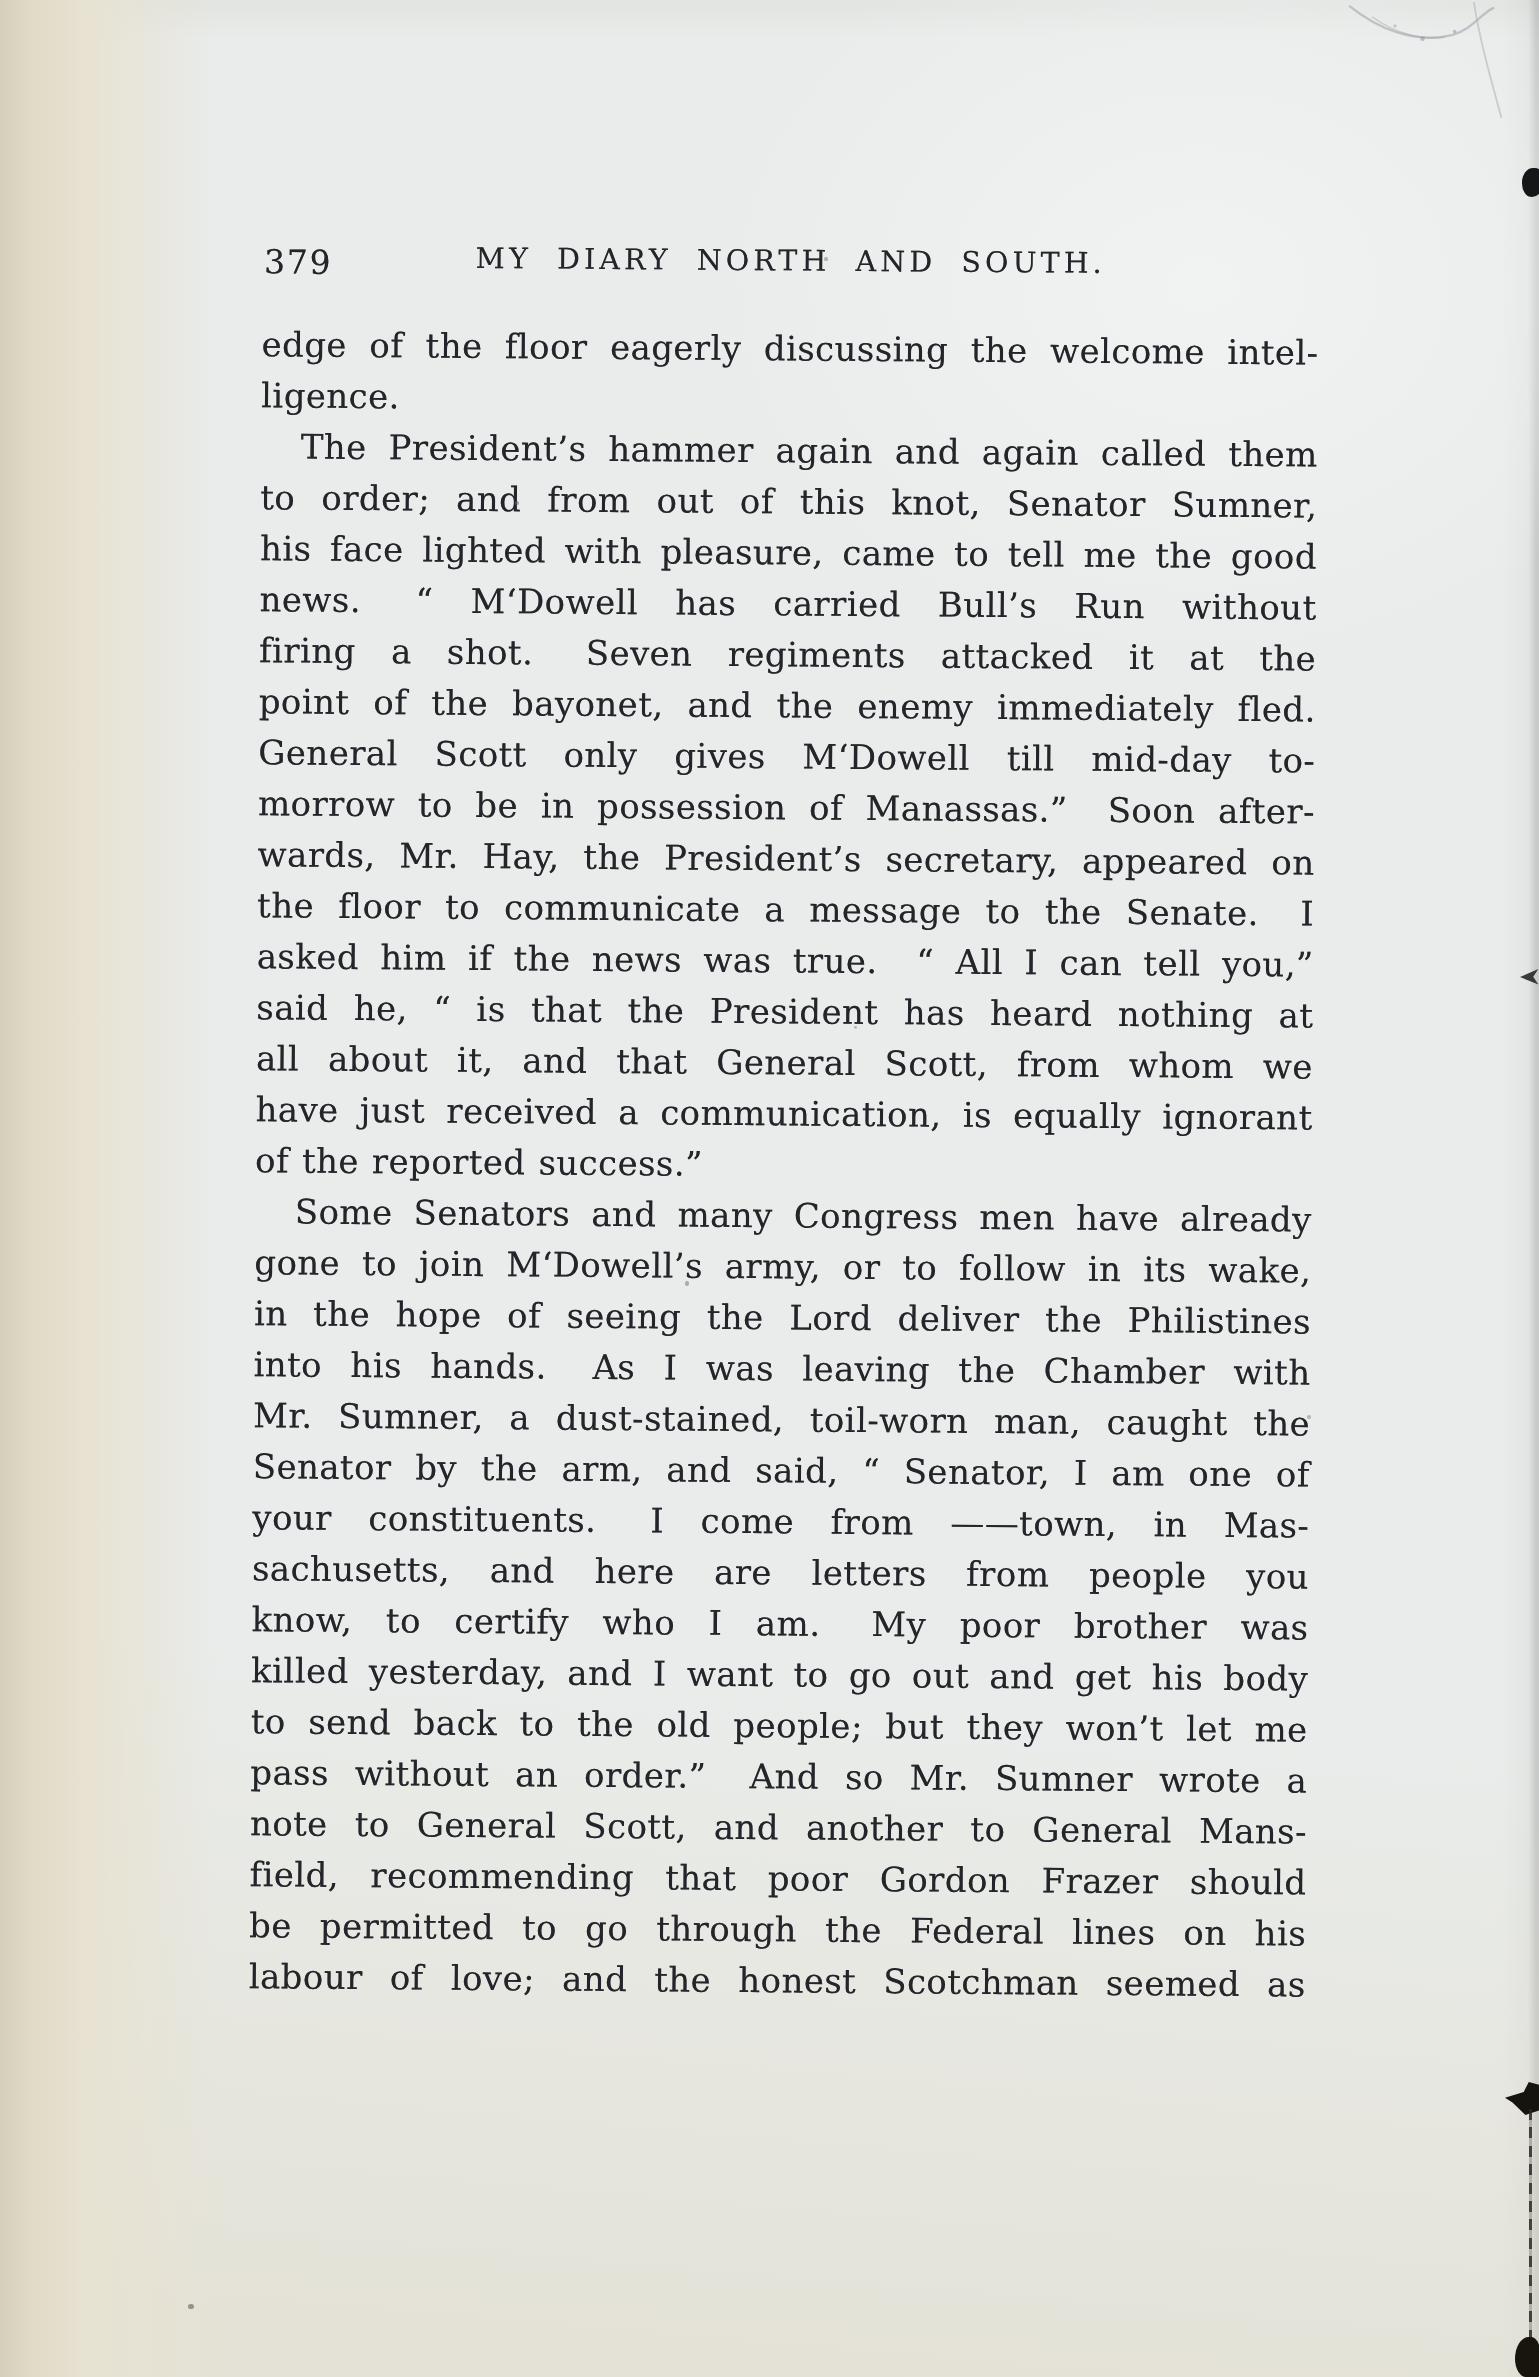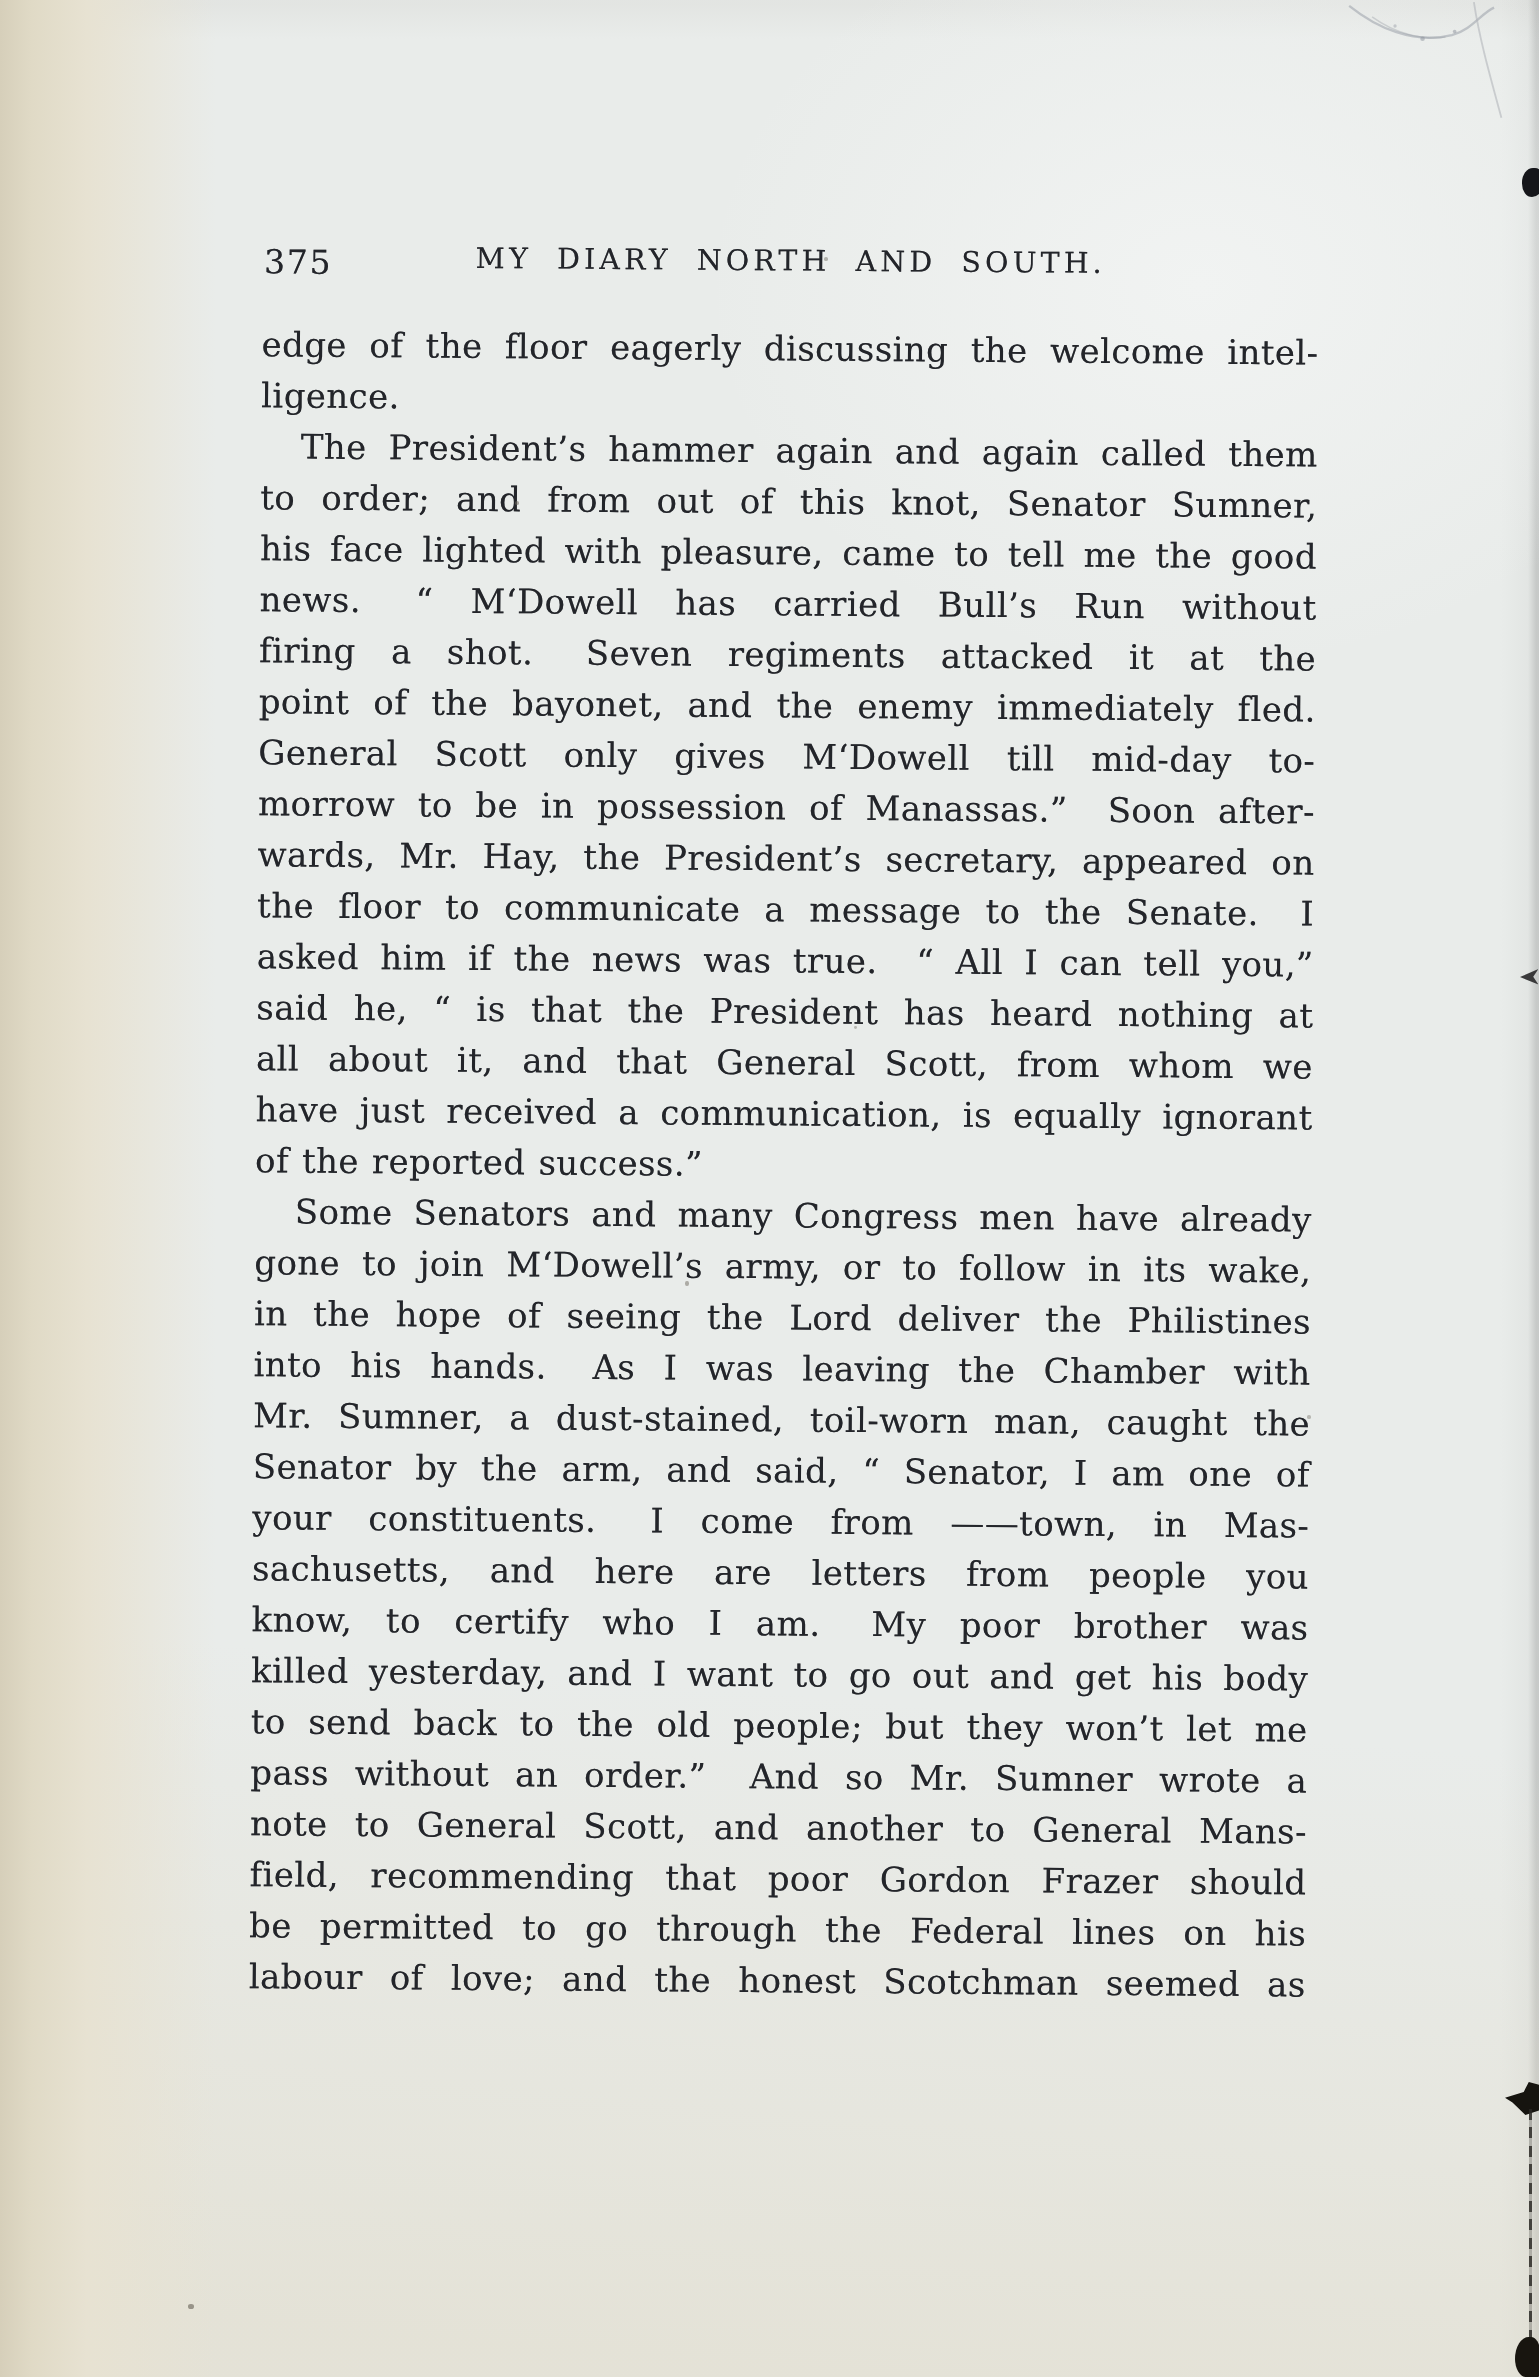--- a/index.html
+++ b/index.html
@@ -109,21 +109,21 @@
   .speck.s5 { left: 1307px; top: 1415px; width: 3.7px; height: 3.7px; opacity: .4; }
   .speck.s6 { left: 854px;  top: 1026px; width: 2.8px; height: 2.8px; opacity: .4; }
 </style>
 </head>
 <body>
 
 <div class="scan">
 
   <div class="page-content">
     <div class="header">
-      <span class="pagenum">375</span>
+      <span class="pagenum">379</span>
       <span class="running-title">MY DIARY NORTH AND SOUTH.</span>
     </div>
     <div class="bodytext">
         <div class="line">edge of the floor eagerly discussing the welcome intel-</div>
         <div class="line endline">ligence.</div>
         <div class="line indent">The President’s hammer again and again called them</div>
         <div class="line">to order; and from out of this knot, Senator Sumner,</div>
         <div class="line">his face lighted with pleasure, came to tell me the good</div>
         <div class="line">news.  “ M‘Dowell has carried Bull’s Run without</div>
         <div class="line">firing a shot.  Seven regiments attacked it at the</div>

